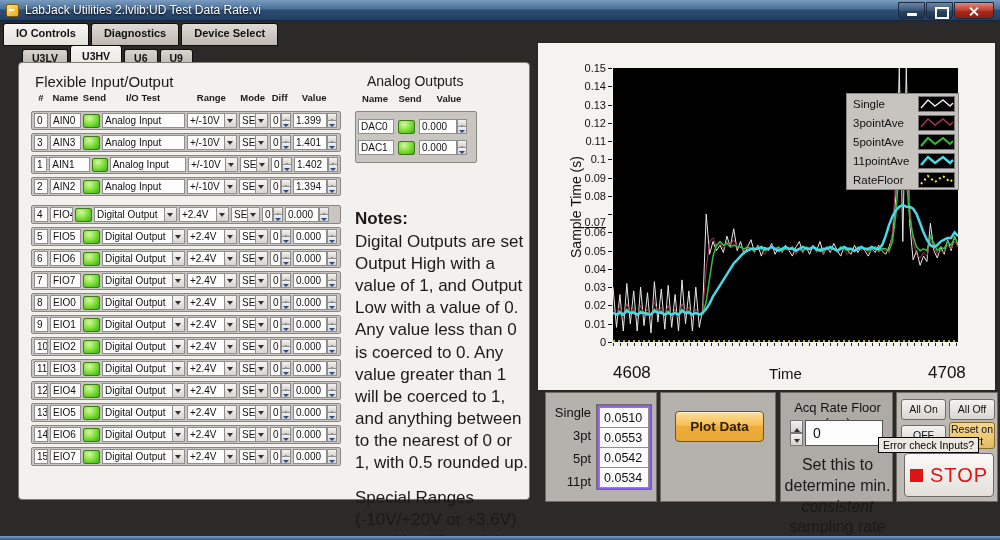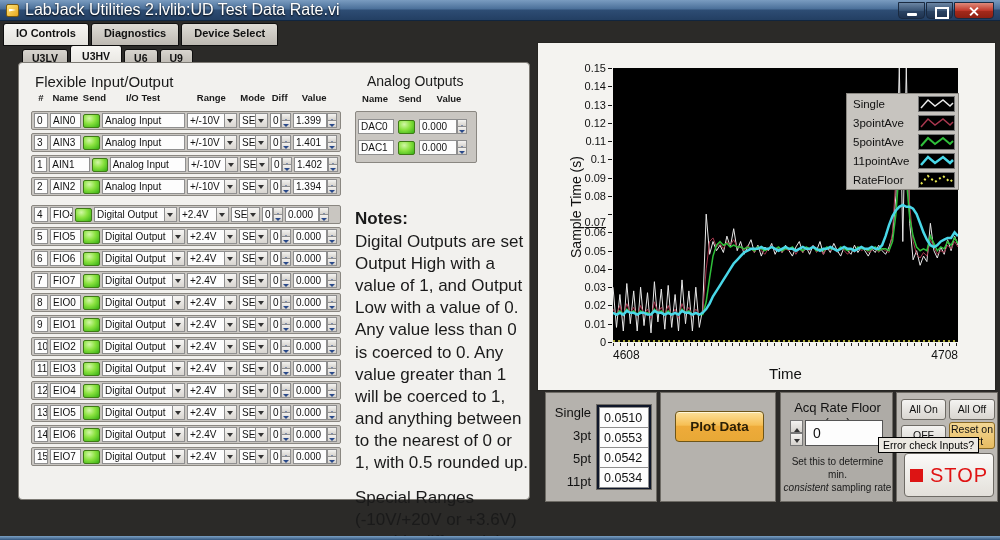--- a/index.html
+++ b/index.html
@@ -8,21 +8,21 @@
   #stage{position:relative;width:1000px;height:540px;background:#2b2a28;overflow:hidden}
 
   
   .titlebar{position:absolute;left:0;top:0;width:1000px;height:21px;
     background:linear-gradient(#7a9cc0 0%,#4a6f99 45%,#2e4d74 50%,#233f63 100%);
     display:flex;align-items:center;padding:0 6px;gap:6px;border-bottom:1px solid #10253f}
   .app-icon{width:13px;height:13px;border-radius:2px;background:linear-gradient(135deg,#ffe477,#e8a820);
     border:1px solid #7a5a10;position:relative}
   .app-icon::after{content:"";position:absolute;left:2px;top:4px;width:7px;height:3px;background:#fff;
     clip-path:polygon(0 0,100% 50%,0 100%)}
-  .win-title{color:#fff;font-size:16px;text-shadow:0 1px 2px #000}
+  .win-title{color:#fff;font-size:12px;text-shadow:0 1px 2px #000}
   .winbtns{margin-left:auto;display:flex;gap:1px}
   .winbtn{width:27px;height:17px;border-radius:0 0 4px 4px;border:1px solid #1a2a40;
     background:linear-gradient(#6b85a3,#3a5575 50%,#2b4464 52%,#1f3350);position:relative}
   .winbtn.close{width:40px;background:linear-gradient(#e08a7a,#c0392b 50%,#a52a1c 52%,#8c1f12)}
   .winbtn.min::after{content:"";position:absolute;left:8px;top:10px;width:10px;height:3px;background:#fff;border-radius:1px}
   .winbtn.max::after{content:"";position:absolute;left:8px;top:4px;width:10px;height:8px;border:2px solid #fff}
   .winbtn.close::before,.winbtn.close::after{content:"";position:absolute;left:18px;top:3px;width:2px;height:11px;background:#fff}
   .winbtn.close::before{transform:rotate(45deg)}
   .winbtn.close::after{transform:rotate(-45deg)}
 
@@ -73,53 +73,53 @@
 
   
   .chart-panel{position:absolute;left:537px;top:42px;width:459px;height:349px;background:#f4f3f0;
     border:1px solid #262522}
   #plot{position:absolute;left:75px;top:25px;width:345px;height:274px;background:#000}
   #plot svg{display:block}
   .ytick{position:absolute;width:36px;text-align:right;font-size:11px;color:#111}
   .ymark{position:absolute;width:4px;height:1px;background:#111;left:70px}
   .xminor{position:absolute;left:75px;top:300px;width:345px;height:3px;
     background:repeating-linear-gradient(90deg,#222 0 1px,transparent 1px 7px)}
-  .xlab{position:absolute;top:305px;font-size:12px;color:#111}
+  .xlab{position:absolute;top:320px;font-size:17px;color:#111}
   .xaxis-title{position:absolute;left:75px;top:322px;width:345px;text-align:center;font-size:15px;color:#111}
   .yaxis-title{position:absolute;left:-37px;top:156px;width:150px;text-align:center;font-size:14px;color:#111;
     transform:rotate(-90deg)}
   .legend{position:absolute;left:308px;top:50px;width:113px;background:#c7c4bf;border:1px solid #8a8781;z-index:5}
   .legend-row{display:flex;justify-content:space-between;align-items:center;padding:1px 3px 1px 6px;height:19px}
   .legend-label{font-size:11.5px;color:#111}
   .legend-sample{width:37px;height:16px;background:#000;border:1px solid #777}
 
   
   .gbox{position:absolute;top:392px;height:110px;background:#b5b2ad;border:1px solid #6e6b65}
   #box-stats{left:545px;width:112px;display:flex;align-items:center;padding:4px}
   .stat-labels{width:46px;display:flex;flex-direction:column;justify-content:space-around;height:92px}
   .stat-labels div{font-size:13px;color:#111;text-align:right;padding-right:5px}
-  .stat-values{width:56px;background:#0f172a;border:1px solid #6e6b65;padding:2px}
+  .stat-values{width:56px;background:#8b5cf6;border:1px solid #6e6b65;padding:2px}
   .stat-values div{background:#fdfdfd;border:1px solid #8f8f8f;height:21px;font-size:12.5px;color:#111;
     display:flex;align-items:center;padding-left:4px;margin-bottom:-1px}
   #box-plot{left:660px;width:116px}
   .plot-btn{position:absolute;left:14px;top:18px;width:89px;height:31px;border:1px solid #6e5518;border-radius:4px;
     background:linear-gradient(#fce09a 0%,#f6bf55 45%,#eeab3a 50%,#e8a836 100%);
     font-size:13.5px;font-weight:bold;color:#2a1f05;display:flex;align-items:center;justify-content:center;
     box-shadow:inset 0 1px 0 #fff6d8}
   .plot-caption{position:absolute;left:4px;top:56px;width:109px;text-align:center;font-size:10.5px;color:#1a1a1a;line-height:1.25}
   #box-acq{left:780px;width:113px;background:#aeaba6}
   .acq-label{position:absolute;left:0;top:7px;width:113px;text-align:center;font-size:13px;color:#111}
   .acq-ctl{position:absolute;left:9px;top:27px;display:flex;align-items:center}
   .acq-spin{width:13px;height:26px;display:flex;flex-direction:column;margin-right:2px}
   .acq-spin>div{flex:1;background:linear-gradient(#f4f3f1,#d5d2cd);border:1px solid #777;position:relative}
   .acq-spin .up::after{content:"";position:absolute;left:3px;top:4px;border:3px solid transparent;border-bottom:4px solid #333}
   .acq-spin .dn::after{content:"";position:absolute;left:3px;top:5px;border:3px solid transparent;border-top:4px solid #333}
   .acq-input{width:78px;height:26px;background:#fdfdfd;border:1px solid #555;font-size:14px;color:#111;
     display:flex;align-items:center;padding-left:7px}
-  .acq-caption{position:absolute;left:2px;top:62px;width:109px;text-align:center;font-size:10px;color:#1a1a1a;line-height:1.3}
+  .acq-caption{position:absolute;left:2px;top:62px;width:109px;text-align:center;font-size:16px;color:#1a1a1a;line-height:1.3}
   #box-btns{left:896px;width:102px;background:#bcb9b4}
   .sbtn{position:absolute;border:1px solid #6e6b65;border-radius:3px;background:linear-gradient(#f4f3f1,#d9d6d0);
     font-size:10.5px;color:#111;display:flex;align-items:center;justify-content:center;text-align:center;line-height:1.1}
   #btn-allon{left:4px;top:6px;width:45px;height:21px}
   #btn-alloff{left:52px;top:6px;width:46px;height:21px}
   #btn-off{left:4px;top:32px;width:45px;height:21px}
   #btn-reset{left:52px;top:29px;width:46px;height:27px;background:linear-gradient(#f3d794,#e7bc62);border-color:#8a6a24}
   #btn-stop{left:7px;top:60px;width:90px;height:44px;border-radius:4px;gap:7px;background:linear-gradient(#fbfaf8,#e3e0da)}
   .stop-square{width:13px;height:13px;background:#dd1414}
   .stop-text{font-size:20px;color:#e01212;letter-spacing:1px}

